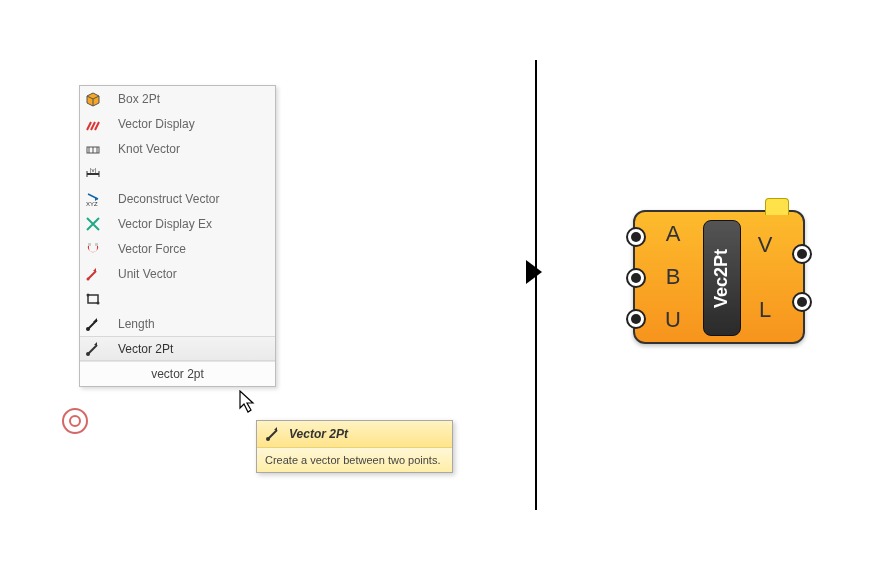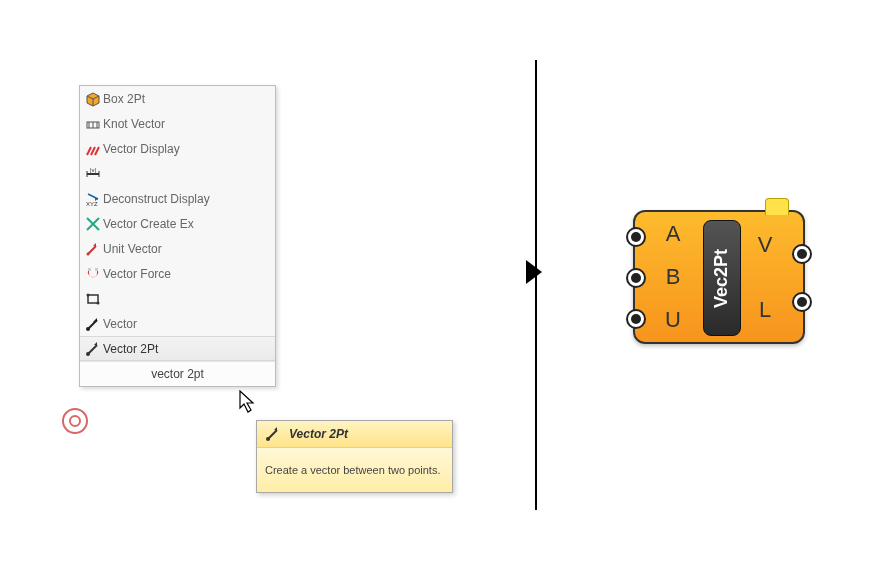--- a/index.html
+++ b/index.html
@@ -65,21 +65,21 @@
     width: 195px;
     background: #f7f7f7;
     border: 1px solid #bdbdbd;
     box-shadow: 2px 2px 4px rgba(0,0,0,.15);
   }
   .menu-item {
     display: flex;
     align-items: center;
     height: 25px;
     padding: 0 6px 0 4px;
-    gap: 1px;
+    gap: 16px;
     cursor: pointer;
   }
   .menu-item.hover {
     background: linear-gradient(#f3f3f3,#eaeaea);
     border-top: 1px solid #d8d8d8;
     border-bottom: 1px solid #d8d8d8;
     height: 23px;
   }
   .menu-item .ico {
     width: 18px;
@@ -129,21 +129,21 @@
     border-bottom:1px solid #e8d27a;
     display:flex;
     align-items:center;
     gap:8px;
     padding:5px 8px;
   }
   .tt-head .ico{width:16px;height:16px;flex:0 0 16px;display:flex;align-items:center;justify-content:center;}
   .tt-title{font-style:italic;font-weight:bold;color:#333;font-size:12px;}
   .tt-body{
     background: linear-gradient(#fff7d6,#ffeea7);
-    padding:16px 8px;
+    padding:6px 8px;
     color:#444;
   }
 
   
   .cursor{
     position:absolute;
     left: 239px;
     top: 390px;
     pointer-events:none;
   }
@@ -237,101 +237,101 @@
             <svg width="16" height="16">
               <path d="M2 5 L8 2 L14 5 L14 12 L8 15 L2 12 Z" fill="#f5a623" stroke="#555"></path>
               <path d="M2 5 L8 8 L14 5 M8 8 L8 15" stroke="#555" fill="none"></path>
             </svg>
           </span>
           <span class="lbl">Box 2Pt</span>
         </div>
         <div class="menu-item">
           <span class="ico">
             <svg width="16" height="16">
+              <path d="M2 14 L6 6 M6 14 L10 6 M10 14 L14 6" stroke="#d33" stroke-width="2" fill="none"></path>
+            </svg>
+          </span>
+          <span class="lbl">Vector Display</span>
+        </div>
+        <div class="menu-item">
+          <span class="ico">
+            <svg width="16" height="16">
               <rect x="2" y="6" width="12" height="6" fill="none" stroke="#555"></rect>
               <line x1="4" y1="6" x2="4" y2="12" stroke="#555"></line>
               <line x1="8" y1="6" x2="8" y2="12" stroke="#555"></line>
               <line x1="12" y1="6" x2="12" y2="12" stroke="#555"></line>
             </svg>
           </span>
           <span class="lbl">Knot Vector</span>
         </div>
         <div class="menu-item">
           <span class="ico">
             <svg width="16" height="16">
-              <path d="M2 14 L6 6 M6 14 L10 6 M10 14 L14 6" stroke="#d33" stroke-width="2" fill="none"></path>
-            </svg>
-          </span>
-          <span class="lbl">Vector Display</span>
-        </div>
-        <div class="menu-item">
-          <span class="ico">
-            <svg width="16" height="16">
               <line x1="2" y1="8" x2="14" y2="8" stroke="#333" stroke-width="2"></line>
               <path d="M2 5 L2 11 M14 5 L14 11" stroke="#333"></path>
               <text x="5" y="6" font-size="6" fill="#333">|v|</text>
             </svg>
           </span>
         </div>
         <div class="menu-item">
           <span class="ico">
             <svg width="16" height="16">
               <line x1="3" y1="3" x2="13" y2="8" stroke="#16a" stroke-width="1.5"></line>
               <path d="M13 8 L10 6 L10 10 Z" fill="#16a"></path>
               <text x="1" y="15" font-size="6" fill="#333">XYZ</text>
             </svg>
           </span>
-          <span class="lbl">Deconstruct Display</span>
+          <span class="lbl">Deconstruct Vector</span>
         </div>
         <div class="menu-item">
           <span class="ico">
             <svg width="16" height="16">
               <path d="M8 8 L2 2 M8 8 L14 2 M8 8 L2 14 M8 8 L14 14" stroke="#2a8" stroke-width="2"></path>
             </svg>
           </span>
-          <span class="lbl">Vector Create Ex</span>
+          <span class="lbl">Vector Display Ex</span>
+        </div>
+        <div class="menu-item">
+          <span class="ico">
+            <svg width="16" height="16">
+              <path d="M4 3 A5 5 0 1 0 12 3 L12 7 A2 2 0 1 1 4 7 Z" fill="#d33"></path>
+              <rect x="3" y="2" width="3" height="3" fill="#ccc"></rect>
+              <rect x="10" y="2" width="3" height="3" fill="#ccc"></rect>
+            </svg>
+          </span>
+          <span class="lbl">Vector Force</span>
         </div>
         <div class="menu-item">
           <span class="ico">
             <svg width="16" height="16">
               <line x1="3" y1="13" x2="11" y2="5" stroke="#c33" stroke-width="2"></line>
               <path d="M11 5 L8 5 L11 2 Z" fill="#c33"></path>
               <circle cx="3" cy="13" r="1.5" fill="#c33"></circle>
             </svg>
           </span>
           <span class="lbl">Unit Vector</span>
         </div>
         <div class="menu-item">
           <span class="ico">
             <svg width="16" height="16">
-              <path d="M4 3 A5 5 0 1 0 12 3 L12 7 A2 2 0 1 1 4 7 Z" fill="#d33"></path>
-              <rect x="3" y="2" width="3" height="3" fill="#ccc"></rect>
-              <rect x="10" y="2" width="3" height="3" fill="#ccc"></rect>
-            </svg>
-          </span>
-          <span class="lbl">Vector Force</span>
-        </div>
-        <div class="menu-item">
-          <span class="ico">
-            <svg width="16" height="16">
               <rect x="3" y="4" width="10" height="8" fill="none" stroke="#333" stroke-width="1.5"></rect>
               <circle cx="3" cy="4" r="1.5" fill="#333"></circle>
               <circle cx="13" cy="12" r="1.5" fill="#333"></circle>
             </svg>
           </span>
         </div>
         <div class="menu-item">
           <span class="ico">
             <svg width="16" height="16">
               <path d="M3 13 L12 4" stroke="#222" stroke-width="2"></path>
               <path d="M12 4 L8 4 L12 0 Z" fill="#222" transform="translate(0,2)"></path>
               <circle cx="3" cy="13" r="2" fill="#222"></circle>
             </svg>
           </span>
-          <span class="lbl">Vector</span>
+          <span class="lbl">Length</span>
         </div>
         <div class="menu-item hover">
           <span class="ico">
             <svg width="16" height="16">
               <circle cx="3" cy="13" r="2" fill="#333"></circle>
               <line x1="3" y1="13" x2="12" y2="4" stroke="#333" stroke-width="2"></line>
               <path d="M12 4 L9 4 L12 1 Z" fill="#333"></path>
             </svg>
           </span>
           <span class="lbl">Vector 2Pt</span>

